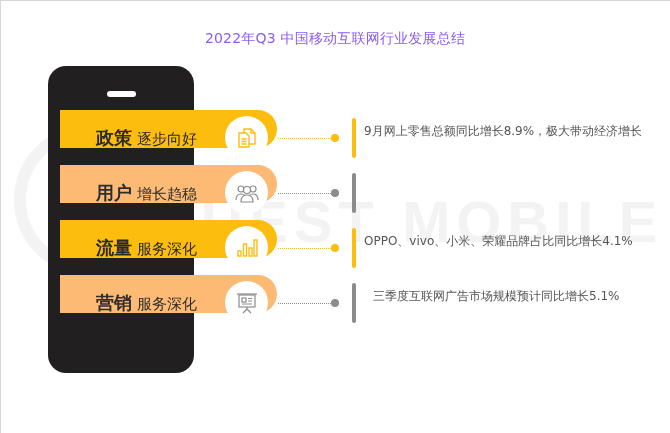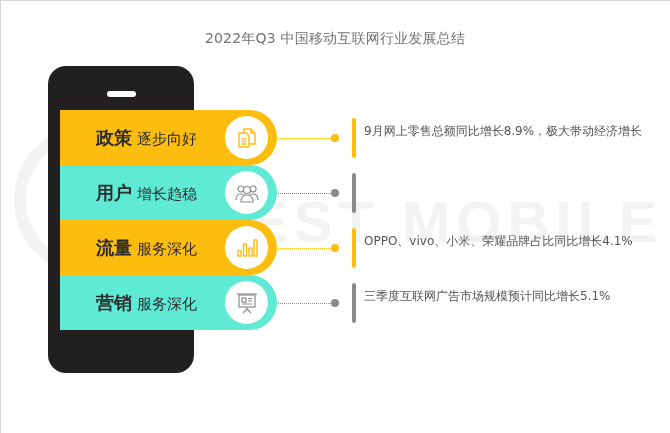--- a/index.html
+++ b/index.html
@@ -7,21 +7,21 @@
     width: 670px; height: 433px; position: relative; overflow: hidden;
     background: #ffffff;
     font-family: "DejaVu Sans", "Liberation Sans", sans-serif;
   }
   .frame {
     position: absolute; left: 0; top: 0; width: 669px; height: 432px;
     border-top: 1px solid #d6d6d6; border-left: 1px solid #d6d6d6;
   }
   .title {
     position: absolute; left: 0; right: 0; top: 30px; text-align: center;
-    font-size: 14px; color: #737373; letter-spacing: 0.2px;
+    font-size: 14px; color: #8b5cf6; letter-spacing: 0.2px;
   }
   
   .wm-ring {
     position: absolute; left: 14px; top: 125px; width: 150px; height: 150px;
     border-radius: 50%; border: 12px solid #f3f3f3; box-sizing: border-box;
   }
   .wm-text {
     position: absolute; left: 150px; top: 188px; font-size: 58px; font-weight: bold;
     color: #f3f3f3; letter-spacing: 6px; white-space: nowrap;
     font-family: "Liberation Sans", sans-serif;
@@ -29,25 +29,25 @@
   
   .phone {
     position: absolute; left: 48px; top: 66px; width: 146px; height: 307px;
     background: #221f20; border-radius: 18px;
   }
   .speaker {
     position: absolute; left: 59px; top: 25px; width: 29px; height: 6px;
     background: #ffffff; border-radius: 3px;
   }
   .band {
-    position: absolute; left: 60px; height: 55px; width: 217px;
+    position: absolute; left: 60px; height: 38px; width: 217px;
     border-radius: 0 27.5px 27.5px 0;
   }
   .band.yellow { background: #fdbd0f; }
-  .band.gray { background: #5eead4; }
+  .band.gray { background: #fdba74; }
   .band .label {
     position: absolute; left: 36px; top: 0; line-height: 55px; white-space: nowrap;
   }
   .band .label .k { font-size: 18px; font-weight: bold; color: #2a2a2a; }
   .band .label .s { font-size: 15px; color: #2a2a2a; margin-left: 5px; }
   .band.gray .label .k, .band.gray .label .s { color: #2d2d2d; }
   .icon-circle {
     position: absolute; left: 165px; top: 6px; width: 43px; height: 43px;
     border-radius: 50%; background: #ffffff;
     display: flex; align-items: center; justify-content: center;
@@ -152,15 +152,15 @@
       <rect x="5" y="5" width="16" height="12"></rect>
       <rect x="8" y="8" width="4" height="4"></rect>
       <path d="M14 8.5h4M14 11h4M8 14h10"></path>
       <path d="M13 17v2M13 19l-4 4M13 19l4 4"></path>
     </svg>
   </div>
 </div>
 <div class="connector" style="top:303px; border-color:#8b8b8b;"></div>
 <div class="dot" style="left:331px; top:299px; background:#8b8b8b;"></div>
 <div class="vbar" style="left:352px; top:283px; background:#8b8b8b;"></div>
-<div class="desc" style="top:289px;">
+<div class="desc" style="top:289px;margin-left:9px;">
   <div>三季度互联网广告市场规模预计同比增长5.1%</div>
 </div>
 
 </body></html>

